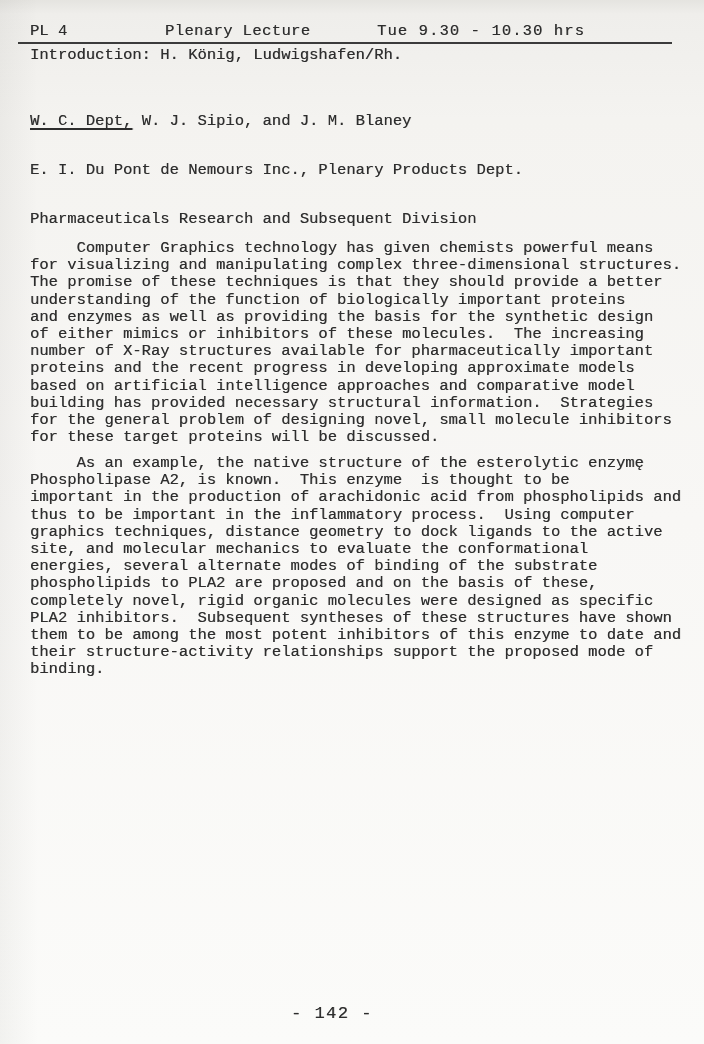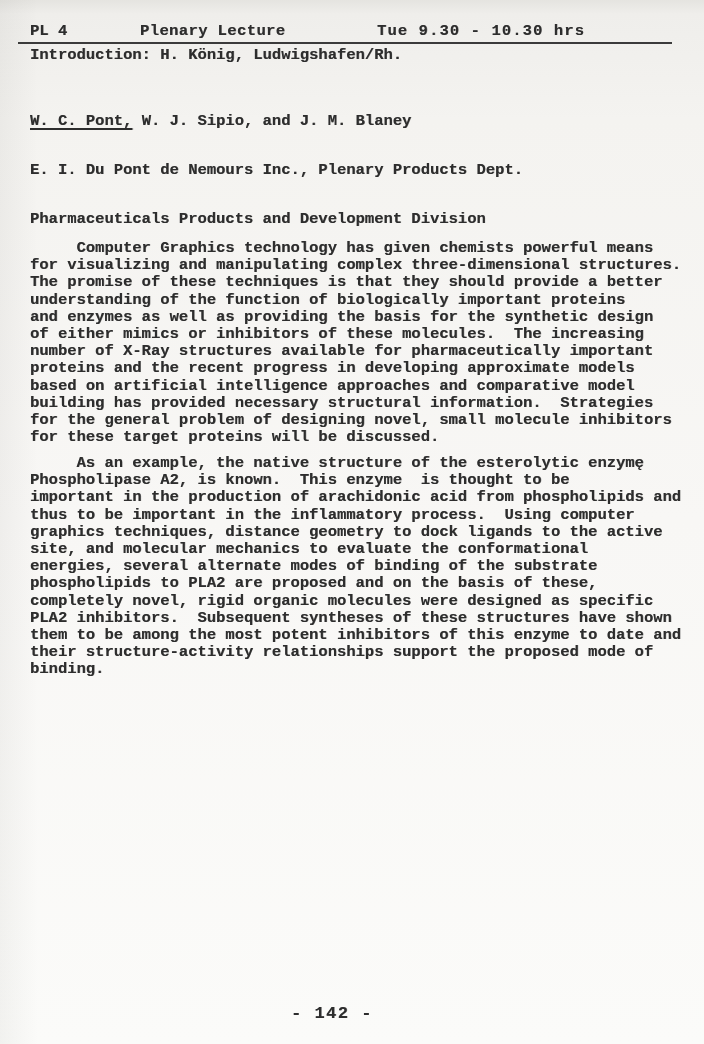--- a/index.html
+++ b/index.html
@@ -12,25 +12,25 @@
     margin: 0 auto;
     overflow: hidden;
     background-image:
       linear-gradient(90deg, rgba(60,60,55,0.05) 0px, rgba(60,60,55,0.0) 38px),
       linear-gradient(180deg, #e5e4e0 0px, #efeeeb 14px, #f4f3f0 120px, #f8f7f5 520px, #fbfbf9 1044px);
     font-family: "Liberation Mono", "DejaVu Sans Mono", monospace;
     color: #2d2d2d;
     text-shadow: 0.4px 0 rgba(45,45,45,0.55);
   }
 
-  .abs { position: absolute; white-space: pre; font-weight: bold; }
+  .abs { position: absolute; white-space: pre; }
 
   
   .h-code    { top: 22px; left: 30px;  font-size: 15.5px; line-height: 18px; }
-  .h-session { top: 22px; left: 140px; font-size: 15.5px; line-height: 18px; letter-spacing: 0.4px; }
+  .h-session { top: 22px; left: 165px; font-size: 15.5px; line-height: 18px; letter-spacing: 0.4px; }
   .h-time    { top: 22px; left: 377px; font-size: 15.5px; line-height: 18px; letter-spacing: 1.1px; }
   .rule {
     position: absolute;
     top: 42px; left: 18px;
     width: 654px; height: 2px;
     background: #3b3b3b;
   }
 
   .intro { top: 46px; left: 30px; font-size: 15.5px; line-height: 18px; text-align: center; }
 
@@ -57,23 +57,23 @@
 <div class="page">
 
   <span class="abs h-code">PL 4</span>
   <span class="abs h-session">Plenary Lecture</span>
   <span class="abs h-time">Tue 9.30 - 10.30 hrs</span>
   <div class="rule"></div>
 
   <div class="abs intro">Introduction: H. König, Ludwigshafen/Rh.</div>
 
   <div class="abs authors">
-    <div><span class="u-author">W. C. Pont,</span><span> W. J. Sipio, and J. M. Blaney</span></div>
+    <div><span class="u-author">W. C. Dept,</span><span> W. J. Sipio, and J. M. Blaney</span></div>
     <div>E. I. Du Pont de Nemours Inc., Plenary Products Dept.</div>
-    <div>Pharmaceuticals Products and Development Division</div>
+    <div>Pharmaceuticals Research and Subsequent Division</div>
   </div>
 
 
   <div class="abs para para-1">     Computer Graphics technology has given chemists powerful means
 for visualizing and manipulating complex three-dimensional structures.
 The promise of these techniques is that they should provide a better
 understanding of the function of biologically important proteins
 and enzymes as well as providing the basis for the synthetic design
 of either mimics or inhibitors of these molecules.  The increasing
 number of X-Ray structures available for pharmaceutically important

